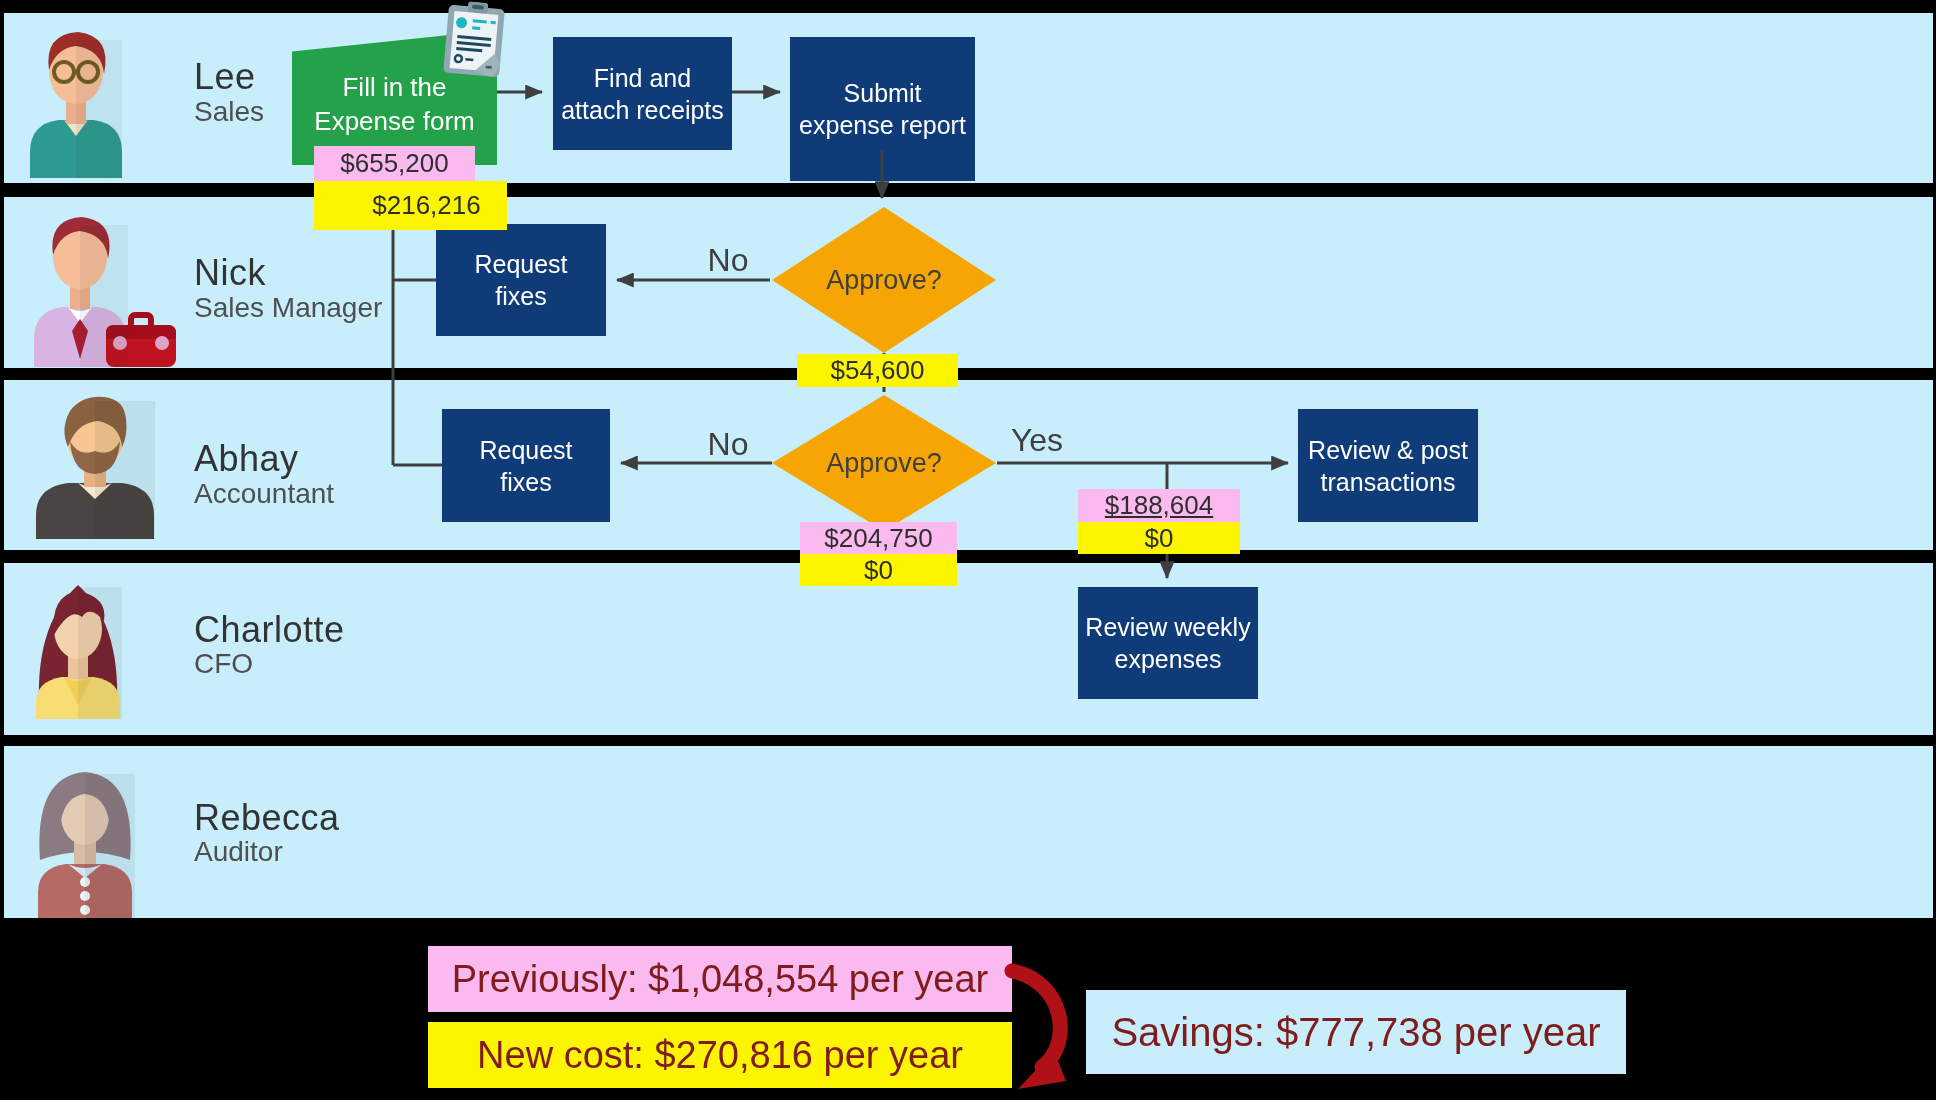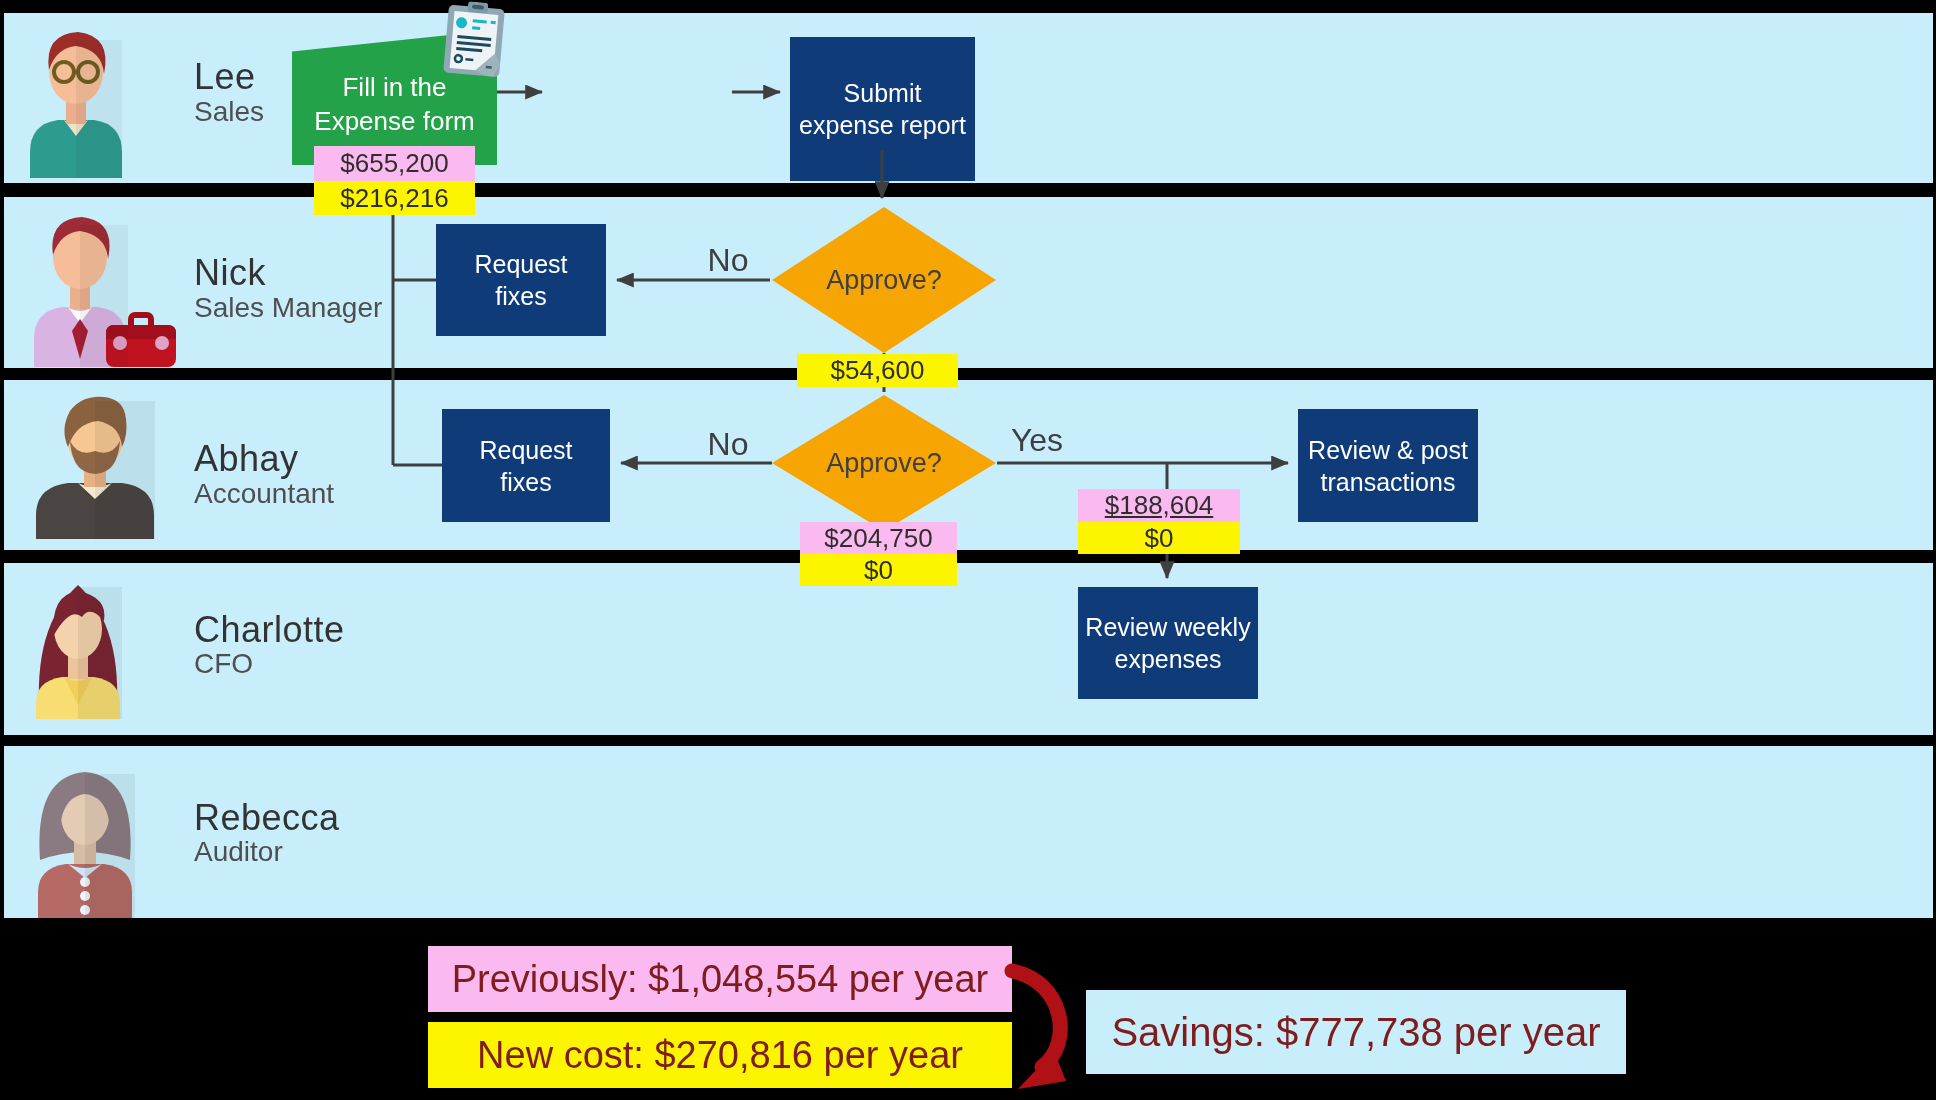--- a/index.html
+++ b/index.html
@@ -33,21 +33,21 @@
   .diamond{position:absolute;background:#f6a503;color:#3f3f3f;display:flex;align-items:center;
         justify-content:center;font-size:27px;clip-path:polygon(50% 0,100% 50%,50% 100%,0 50%);}
   #diamond-manager{left:772px;top:207px;width:224px;height:146px;}
   #diamond-accountant{left:772px;top:395px;width:224px;height:136px;}
 
   .money{position:absolute;display:flex;align-items:center;justify-content:center;
         font-size:26px;color:#2e2e2e;}
   .money.pink{background:#fab9ef;}
   .money.yellow{background:#fdf500;}
   #money-fill-old{left:314px;top:146px;width:161px;height:35px;}
-  #money-fill-new{left:314px;top:181px;width:161px;height:34px;}
+  #money-fill-new{left:314px;top:181px;width:161px;height:49px;padding-left:32px;}
   #money-manager-new{left:797px;top:354px;width:161px;height:33px;}
   #money-accountant-old{left:800px;top:522px;width:157px;height:32px;}
   #money-accountant-new{left:800px;top:554px;width:157px;height:32px;}
   #money-cfo-old{left:1078px;top:489px;width:162px;height:33px;text-decoration:underline;}
   #money-cfo-new{left:1078px;top:522px;width:162px;height:32px;}
 
   .edge-label{position:absolute;font-size:32px;color:#3f3f3f;text-align:center;}
   #label-manager-no{left:688px;top:242px;width:80px;}
   #label-accountant-no{left:688px;top:426px;width:80px;}
   #label-accountant-yes{left:995px;top:422px;width:84px;}
@@ -142,20 +142,22 @@
   <div class="person-role" style="top:292px">Sales Manager</div>
   <div class="person-name" style="top:438px">Abhay</div>
   <div class="person-role" style="top:478px">Accountant</div>
   <div class="person-name" style="top:609px">Charlotte</div>
   <div class="person-role" style="top:648px">CFO</div>
   <div class="person-name" style="top:797px">Rebecca</div>
   <div class="person-role" style="top:836px">Auditor</div>
 
   <div class="node" id="node-fill-form">Fill in the
 Expense form</div>
+  <div class="node" id="node-find-receipts">Find and
+attach receipts</div>
   <div class="node" id="node-submit-report">Submit
 expense report</div>
   <div class="node" id="node-request-fixes-manager">Request
 fixes</div>
   <div class="diamond" id="diamond-manager">Approve?</div>
   <div class="node" id="node-request-fixes-accountant">Request
 fixes</div>
   <div class="diamond" id="diamond-accountant">Approve?</div>
   <div class="node" id="node-review-post">Review &amp; post
 transactions</div>

